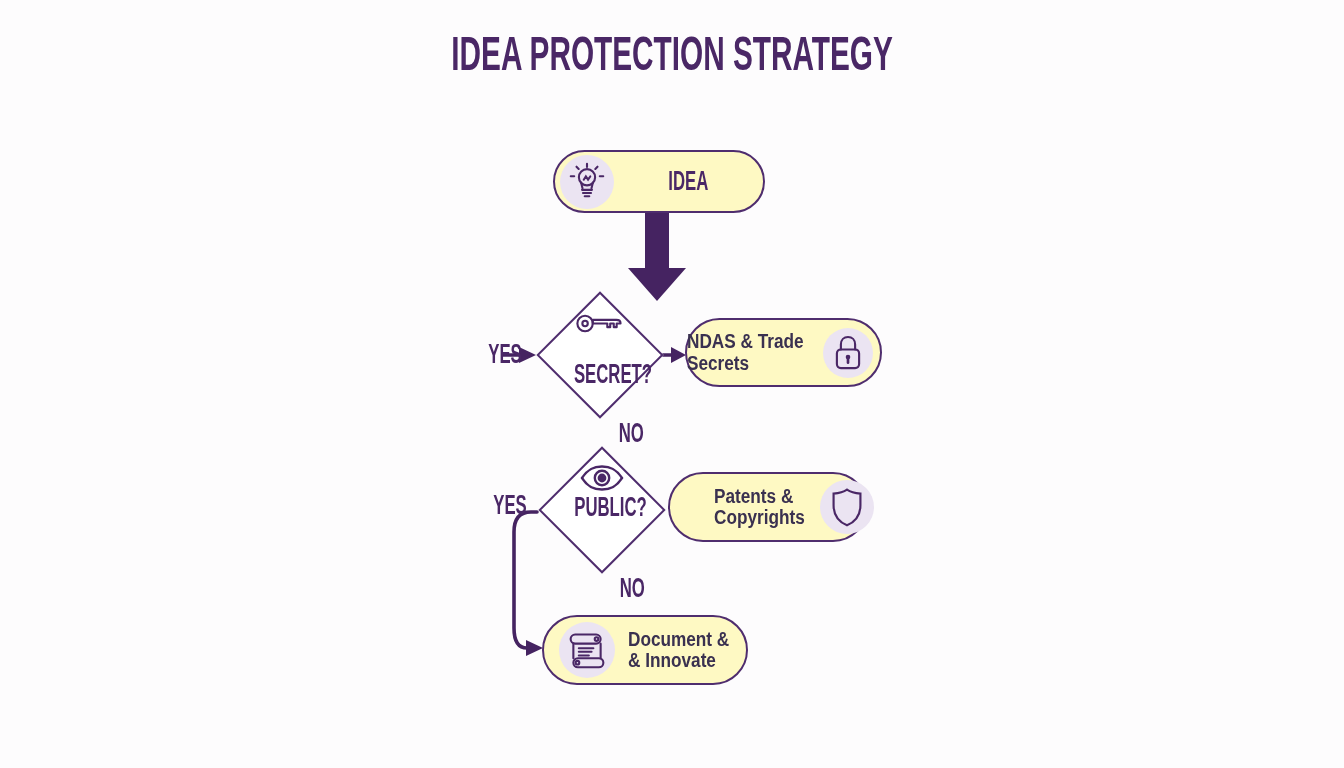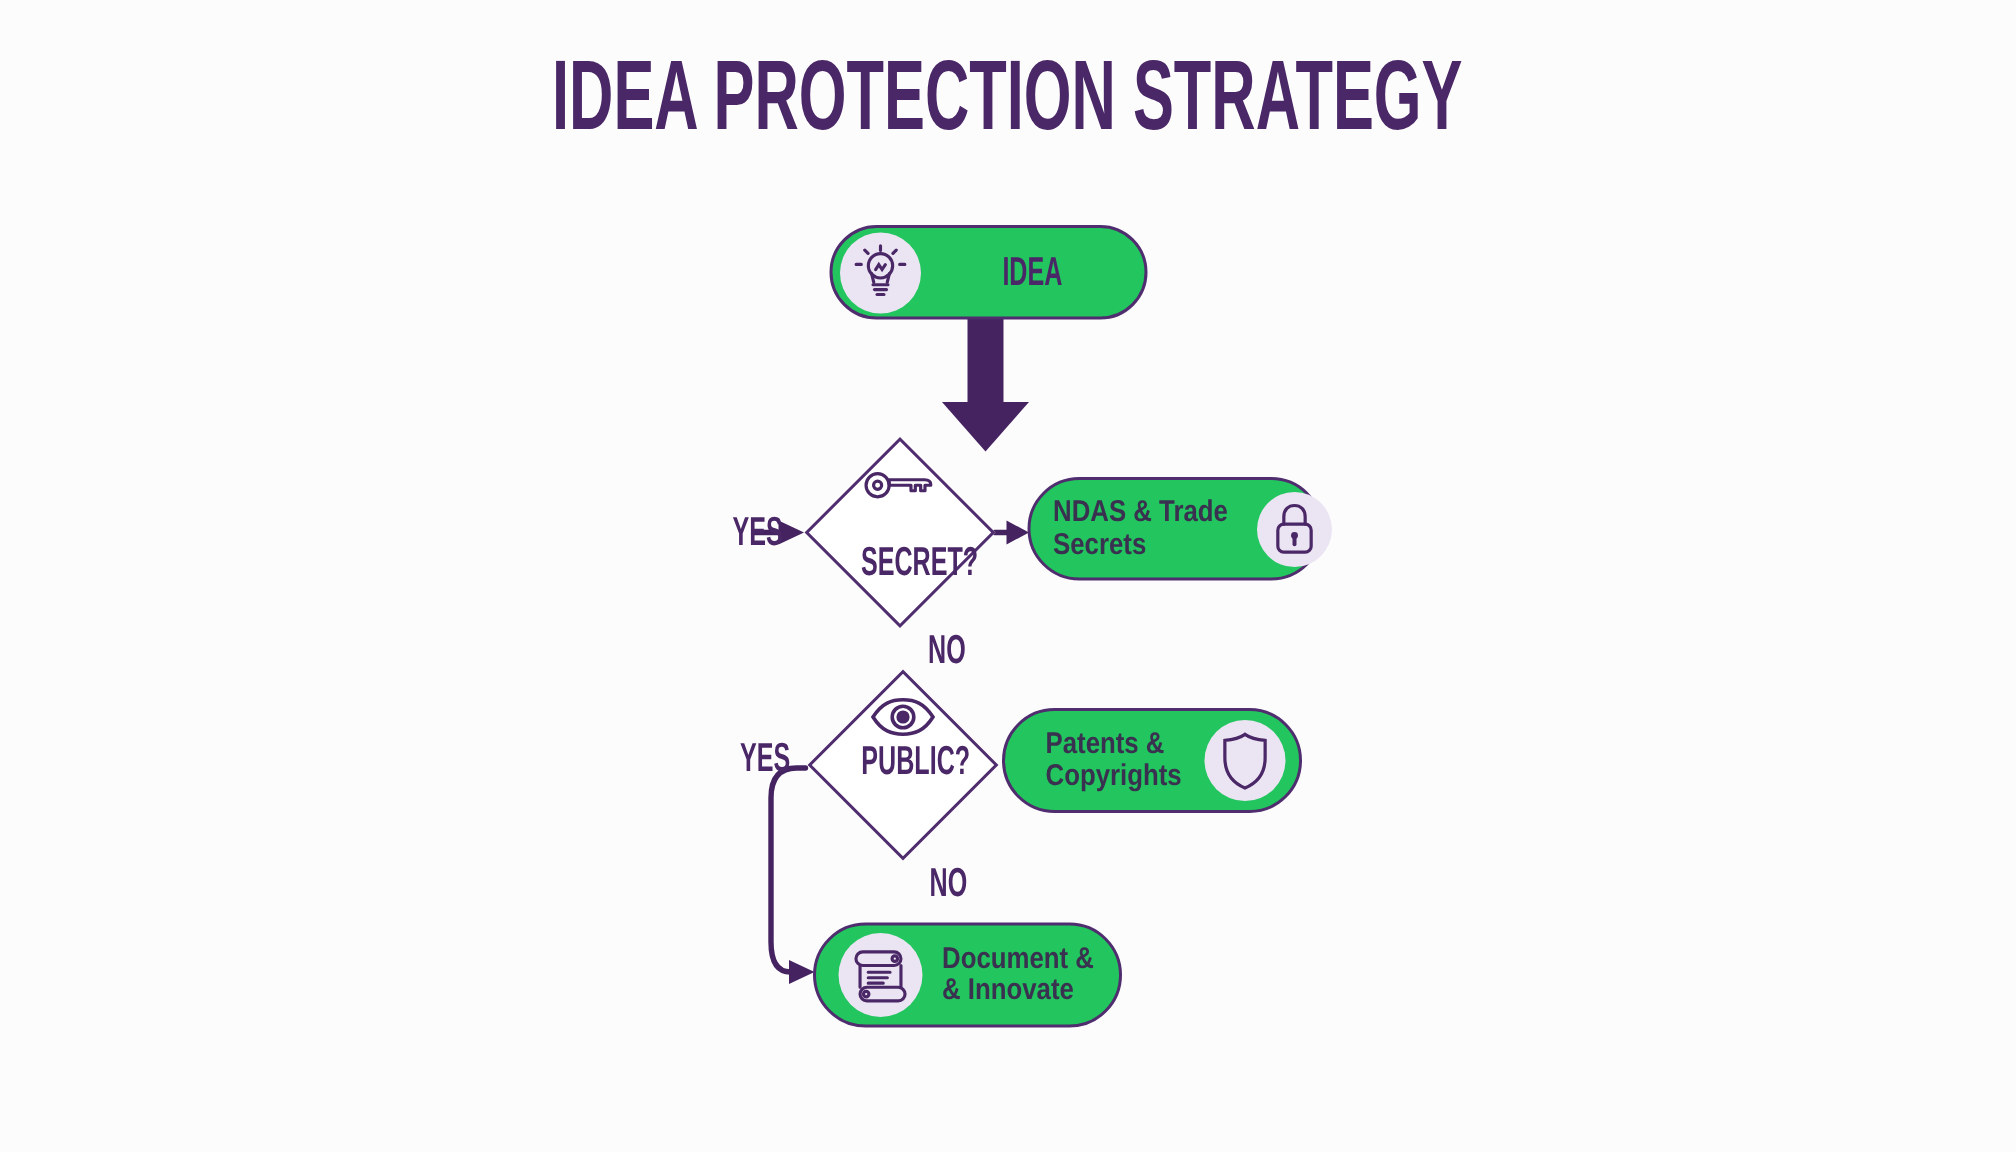--- a/index.html
+++ b/index.html
@@ -7,24 +7,24 @@
     position:relative;width:1344px;height:768px;background:#fdfcfd;overflow:hidden;
     font-family:"Liberation Sans","DejaVu Sans",sans-serif;color:#4a2766;
   }
   svg{display:block;}
   .overlay{position:absolute;left:0;top:0;z-index:1;}
   
   .cond{display:inline-block;transform:scaleX(0.62);transform-origin:50% 50%;white-space:nowrap;}
   .condL{display:inline-block;transform:scaleX(0.86);transform-origin:0 50%;white-space:nowrap;}
   .title{
     position:absolute;left:0;right:0;top:30px;text-align:center;z-index:4;
-    font-size:66px;font-weight:bold;letter-spacing:0px;color:#4a2766;line-height:1;
+    font-size:48px;font-weight:bold;letter-spacing:0px;color:#4a2766;line-height:1;
   }
   .pill{
-    position:absolute;background:#22c55e;border:2.5px solid #4f2d6e;z-index:3;
+    position:absolute;background:#fef9c3;border:2.5px solid #4f2d6e;z-index:3;
     display:flex;align-items:center;box-sizing:border-box;
   }
   .icircle{
     border-radius:50%;background:#ebe4f2;display:flex;align-items:center;justify-content:center;
     flex:0 0 auto;
   }
   .node-label{font-weight:bold;color:#4a2766;line-height:1;}
   .ptext{display:flex;flex-direction:column;justify-content:center;}
   .pline{font-size:20px;font-weight:bold;color:#3a3150;line-height:21.5px;}
   .dshape{
@@ -98,21 +98,21 @@
     <span class="cond">SECRET?</span>
   </div>
   <div class="lbl" style="left:432px;top:341px;width:100px;">
     <span class="cond">YES</span>
   </div>
   <div class="lbl" style="left:551px;top:420px;">
     <span class="cond">NO</span>
   </div>
 
   <div class="pill" style="left:685px;top:318px;width:197px;height:69px;border-radius:35px;">
-    <div class="ptext" style="padding-left:15px;flex:1;justify-content:space-between;">
+    <div class="ptext" style="flex:1;justify-content:space-between;">
       <span class="pline"><span class="condL">NDAS &amp; Trade</span></span>
       <span class="pline"><span class="condL">Secrets</span></span>
     </div>
     <div class="icircle" style="width:50px;height:50px;margin-right:9px;">
       <svg width="32" height="38" viewBox="0 0 36 42" fill="none" stroke="#4a2766" stroke-width="2.4" stroke-linecap="round">
         <path d="M10,17 V11.5 C10,6 13.5,3 18,3 C22.5,3 26,6 26,11.5 V17"></path>
         <rect x="5.5" y="17" width="25" height="21" rx="4.5"></rect>
         <circle cx="18" cy="25.5" r="2.6" fill="#4a2766" stroke="none"></circle>
         <path d="M18,26 V32" stroke-width="3"></path>
       </svg>
@@ -131,21 +131,21 @@
     <span class="cond">PUBLIC?</span>
   </div>
   <div class="lbl" style="left:437px;top:492px;">
     <span class="cond">YES</span>
   </div>
   <div class="lbl" style="left:552px;top:575px;">
     <span class="cond">NO</span>
   </div>
 
   <div class="pill" style="left:668px;top:472px;width:200px;height:70px;border-radius:35px;">
-    <div class="ptext" style="padding-left:27px;flex:1;">
+    <div class="ptext" style="padding-left:44px;flex:1;">
       <span class="pline"><span class="condL">Patents &amp;</span></span>
       <span class="pline"><span class="condL">Copyrights</span></span>
     </div>
     <div class="icircle" style="width:54px;height:54px;margin-right:9px;">
       <svg width="34" height="40" viewBox="0 0 38 44" fill="none" stroke="#4a2766" stroke-width="2.4">
         <path d="M19,2.5 C22.5,5 27.5,6.5 34,7 L34,20 C34,31.5 28.5,38.5 19,42.5 C9.5,38.5 4,31.5 4,20 L4,7 C10.5,6.5 15.5,5 19,2.5 Z"></path>
       </svg>
     </div>
   </div>
 

